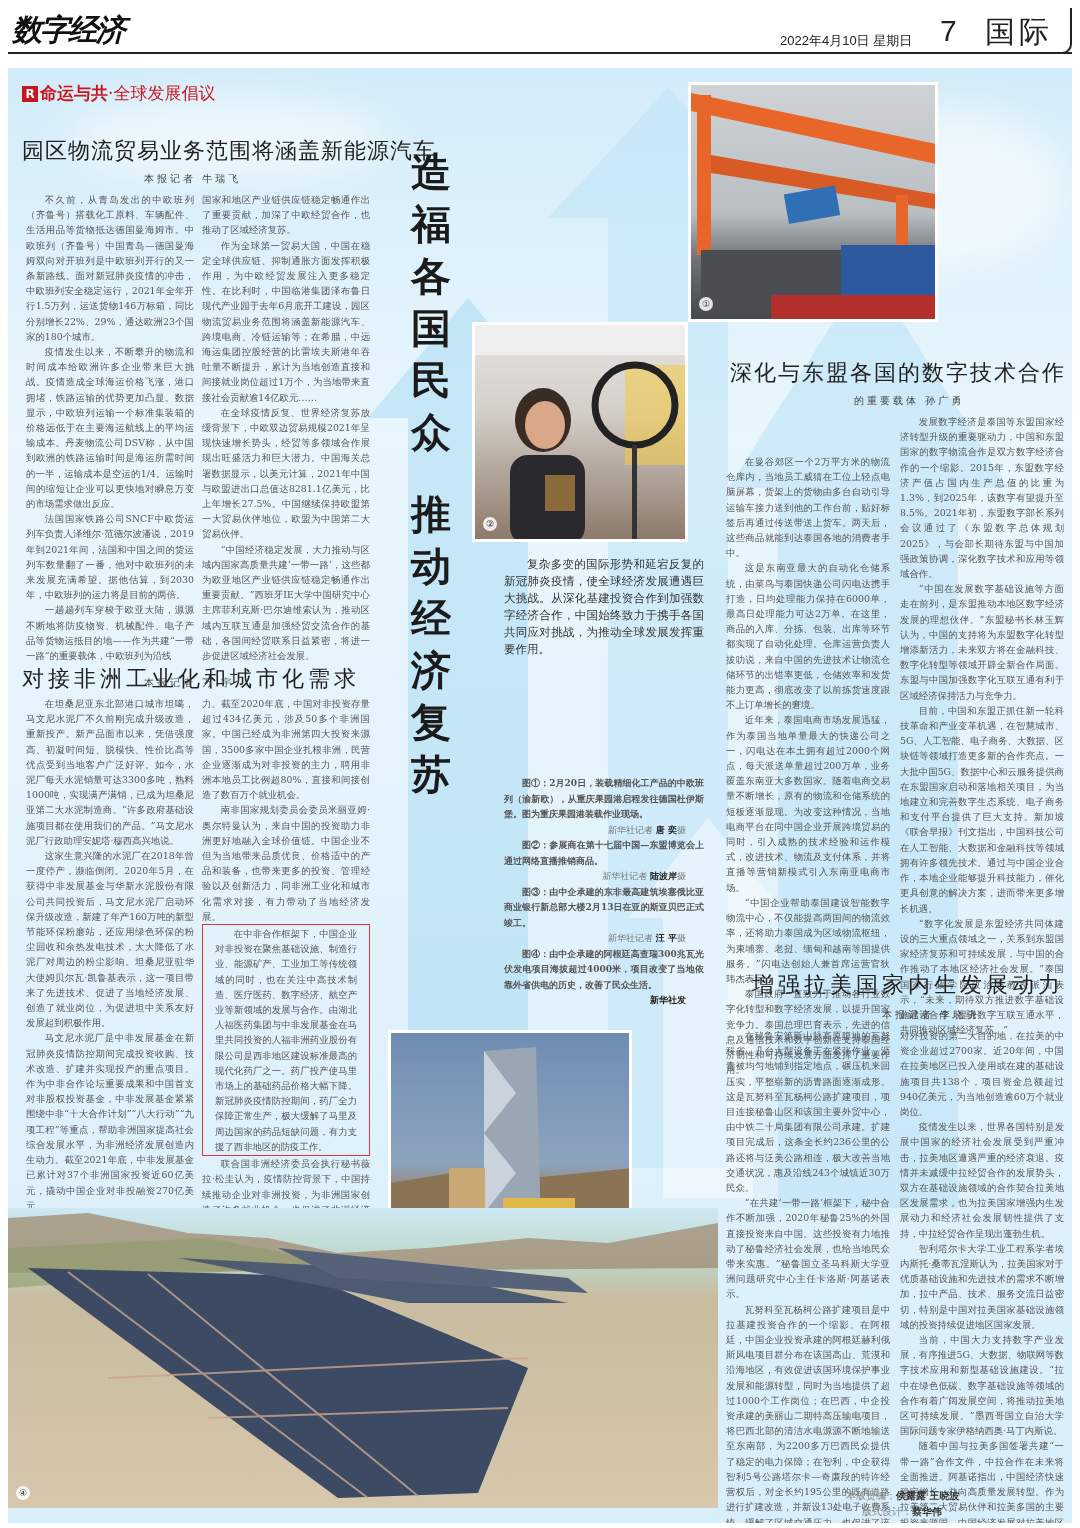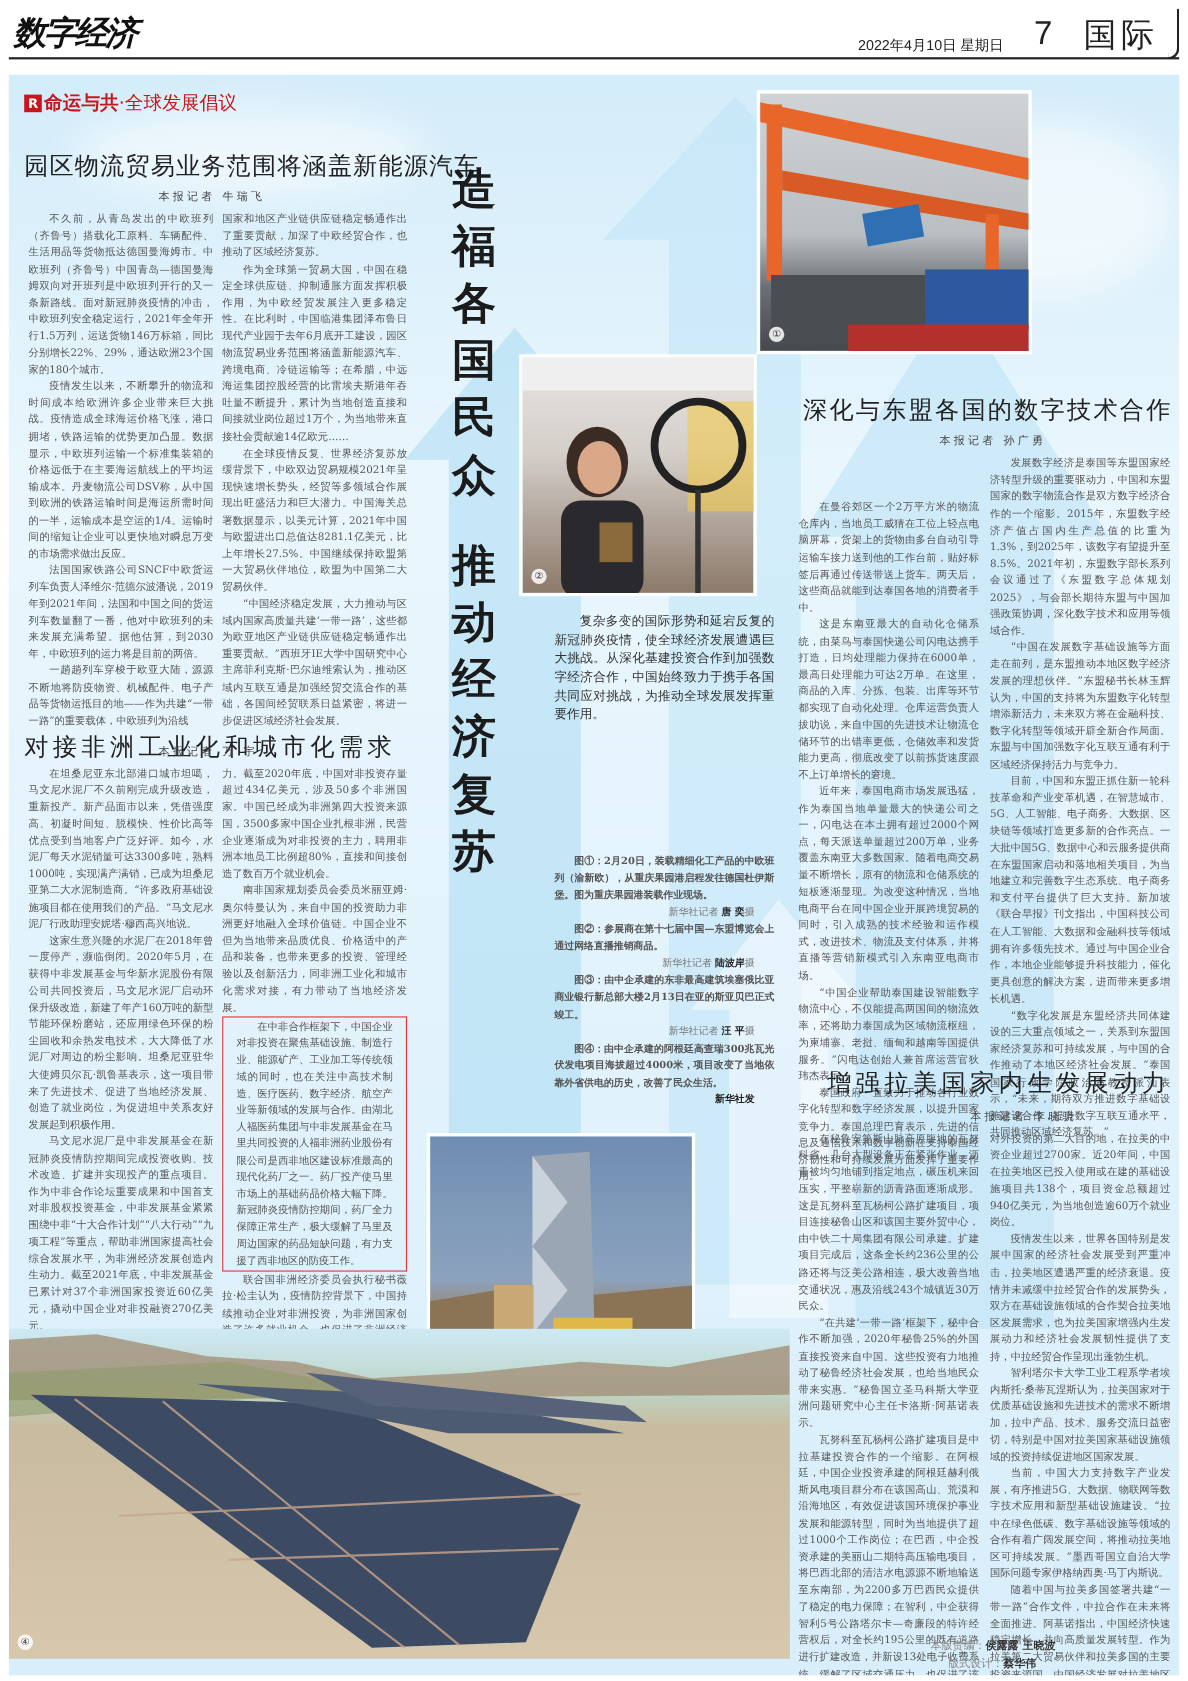--- a/index.html
+++ b/index.html
@@ -191,21 +191,21 @@
         <line x1="60" y1="64" x2="360" y2="290"></line>
         <line x1="140" y1="66" x2="410" y2="288"></line>
         <line x1="100" y1="170" x2="520" y2="150"></line>
         <line x1="200" y1="210" x2="500" y2="200"></line>
       </g>
     </svg>
     <div class="photo-badge">④</div>
   </div>
 
   <div class="headline" style="left:722px;top:290px;letter-spacing:2px;">深化与东盟各国的数字技术合作</div>
-  <div class="byline" style="left:846px;top:326px;">本报记者  孙广勇</div>
+  <div class="byline" style="left:846px;top:326px;">的重要载体  孙广勇</div>
   <div class="col" style="left:718px;top:346px;width:164px;margin-top:40px;">
     <p>在曼谷郊区一个2万平方米的物流仓库内，当地员工威猜在工位上轻点电脑屏幕，货架上的货物由多台自动引导运输车接力送到他的工作台前，贴好标签后再通过传送带送上货车。两天后，这些商品就能到达泰国各地的消费者手中。</p>
     <p>这是东南亚最大的自动化仓储系统，由菜鸟与泰国快递公司闪电达携手打造，日均处理能力保持在6000单，最高日处理能力可达2万单。在这里，商品的入库、分拣、包装、出库等环节都实现了自动化处理。仓库运营负责人拔叻说，来自中国的先进技术让物流仓储环节的出错率更低，仓储效率和发货能力更高，彻底改变了以前拣货速度跟不上订单增长的窘境。</p>
     <p>近年来，泰国电商市场发展迅猛，作为泰国当地单量最大的快递公司之一，闪电达在本土拥有超过2000个网点，每天派送单量超过200万单，业务覆盖东南亚大多数国家。随着电商交易量不断增长，原有的物流和仓储系统的短板逐渐显现。为改变这种情况，当地电商平台在同中国企业开展跨境贸易的同时，引入成熟的技术经验和运作模式，改进技术、物流及支付体系，并将直播等营销新模式引入东南亚电商市场。</p>
     <p>“中国企业帮助泰国建设智能数字物流中心，不仅能提高两国间的物流效率，还将助力泰国成为区域物流枢纽，为柬埔寨、老挝、缅甸和越南等国提供服务。”闪电达创始人兼首席运营官狄玮杰表示。</p>
     <p>泰国政府一直致力于推动各行业数字化转型和数字经济发展，以提升国家竞争力。泰国总理巴育表示，先进的信息及通信技术和数字创新在支持泰国经济韧性和可持续发展方面发挥了重要作用。</p>
   </div>
   <div class="col" style="left:892px;top:346px;width:164px;">
     <p>发展数字经济是泰国等东盟国家经济转型升级的重要驱动力，中国和东盟国家的数字物流合作是双方数字经济合作的一个缩影。2015年，东盟数字经济产值占国内生产总值的比重为1.3%，到2025年，该数字有望提升至8.5%。2021年初，东盟数字部长系列会议通过了《东盟数字总体规划2025》，与会部长期待东盟与中国加强政策协调，深化数字技术和应用等领域合作。</p>
     <p>“中国在发展数字基础设施等方面走在前列，是东盟推动本地区数字经济发展的理想伙伴。”东盟秘书长林玉辉认为，中国的支持将为东盟数字化转型增添新活力，未来双方将在金融科技、数字化转型等领域开辟全新合作局面。东盟与中国加强数字化互联互通有利于区域经济保持活力与竞争力。</p>

